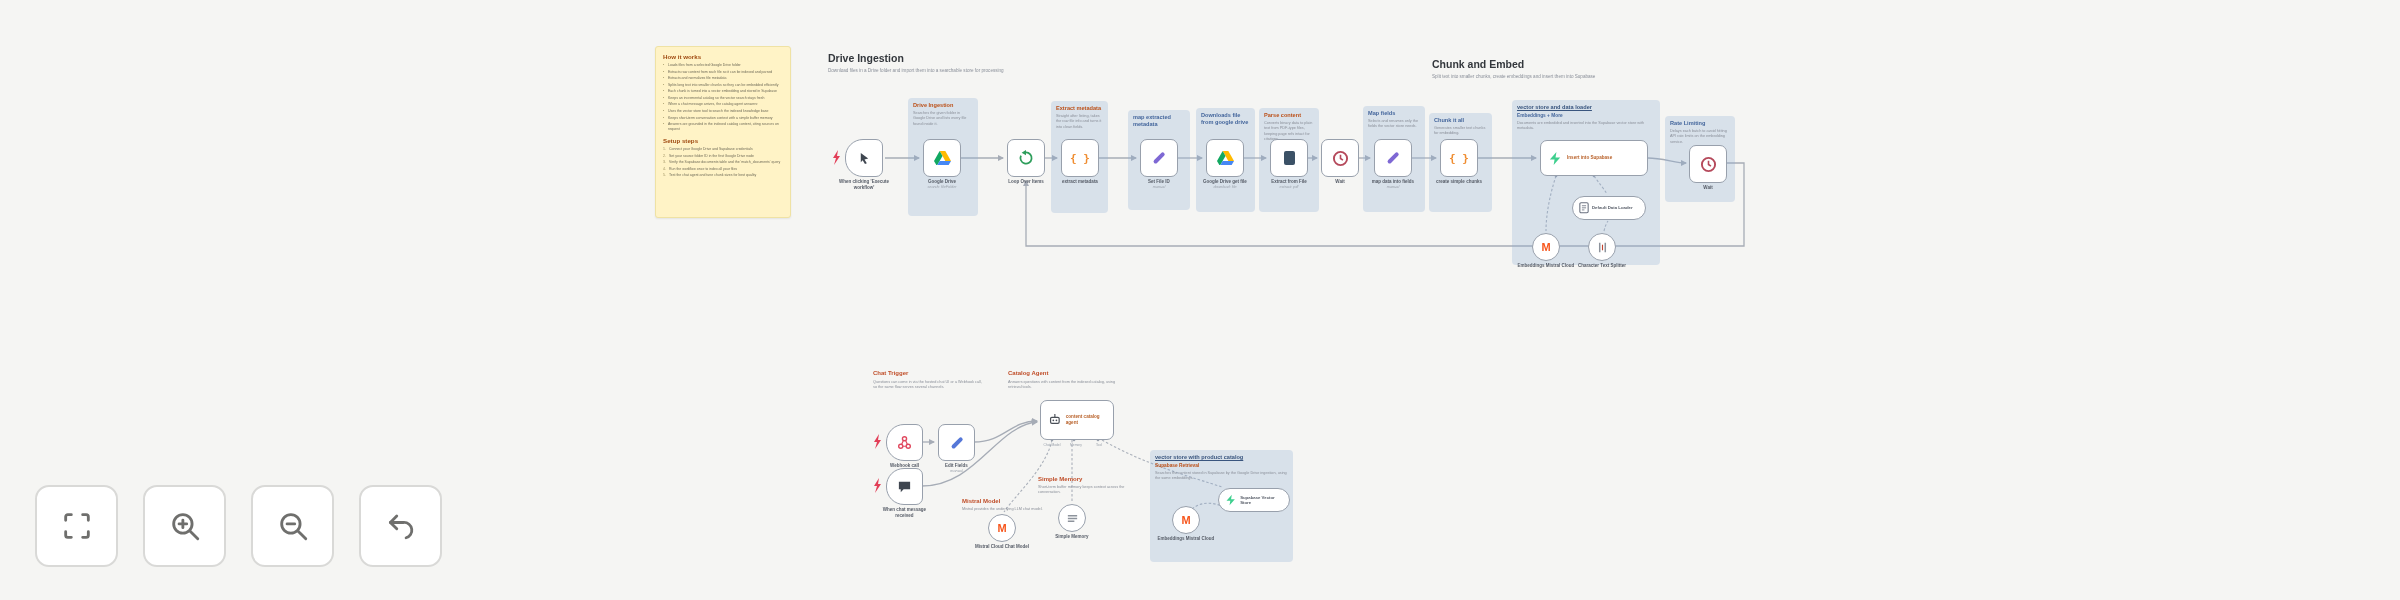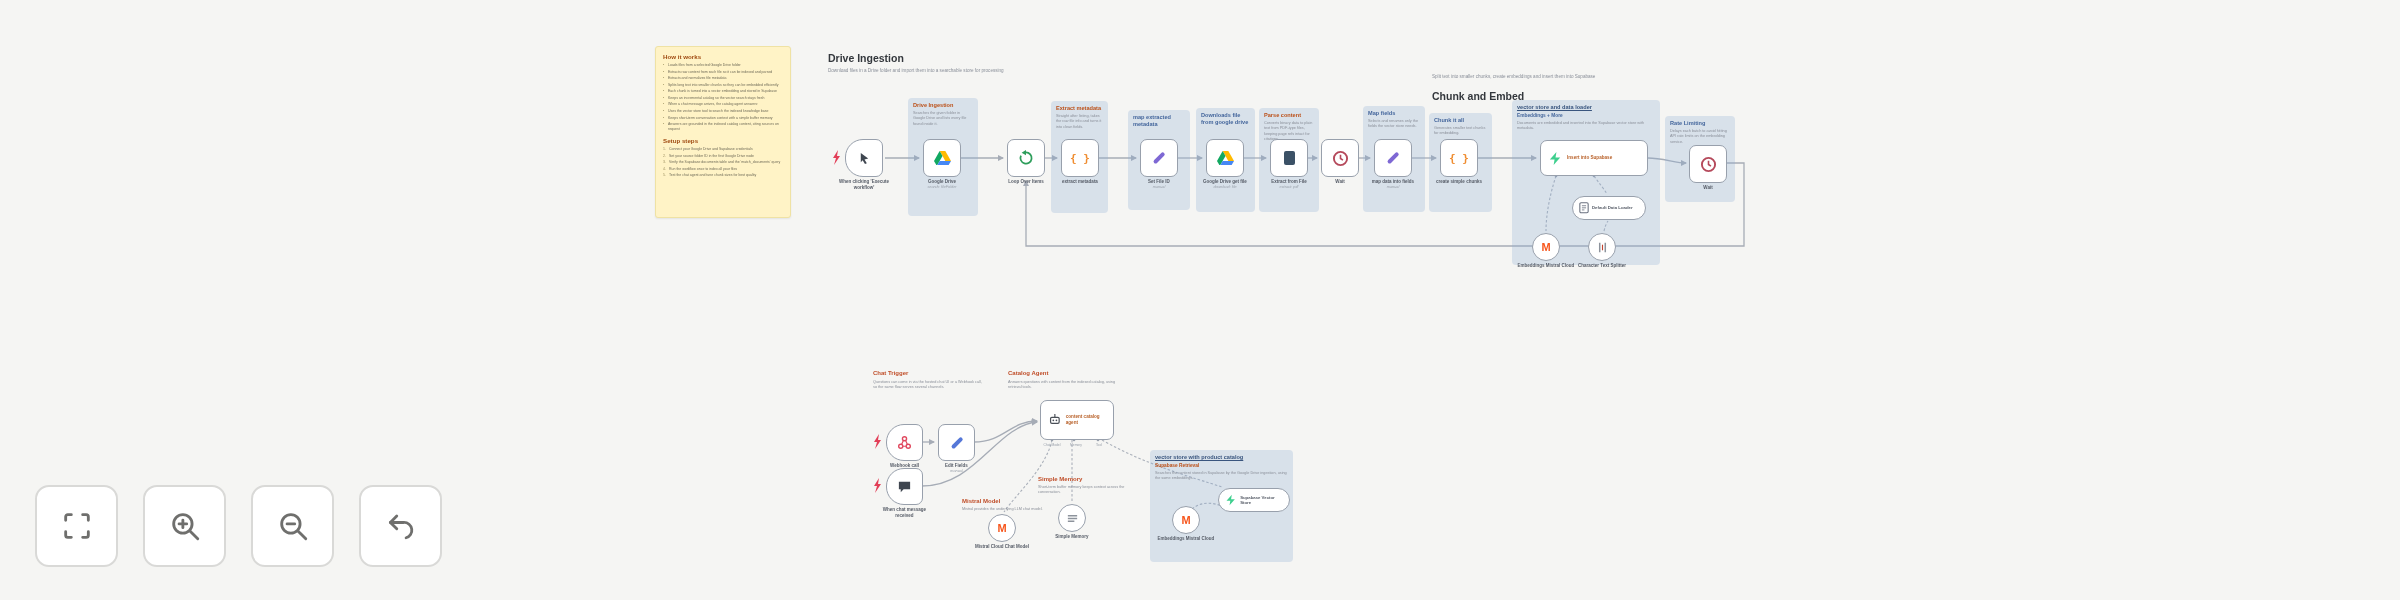--- a/index.html
+++ b/index.html
@@ -117,21 +117,21 @@
       <div class="si">Connect your Google Drive and Supabase credentials</div>
       <div class="si">Set your source folder ID in the first Google Drive node</div>
       <div class="si">Verify the Supabase documents table and the 'match_documents' query</div>
       <div class="si">Run the workflow once to index all your files</div>
       <div class="si">Test the chat agent and tune chunk sizes for best quality</div>
     </div>
   </div>
 
   <div class="bigtitle" style="left:828px;top:52px;">Drive Ingestion</div>
   <div class="bigsub" style="left:828px;top:68px;">Download files in a Drive folder and import them into a searchable store for processing</div>
-  <div class="bigtitle" style="left:1432px;top:58px;margin-top:32px;">Chunk and Embed</div>
+  <div class="bigtitle" style="left:1432px;top:58px;">Chunk and Embed</div>
   <div class="bigsub" style="left:1432px;top:74px;">Split text into smaller chunks, create embeddings and insert them into Supabase</div>
 
   <div class="region" style="left:908px;top:98px;width:70px;height:118px;">
     <div class="rt">Drive Ingestion</div>
     <div class="rd">Searches the given folder in Google Drive and lists every file found inside it.</div>
   </div>
   <div class="region" style="left:1051px;top:101px;width:57px;height:112px;">
     <div class="rt">Extract metadata</div>
     <div class="rd">Straight after listing, takes the raw file info and turns it into clean fields.</div>
   </div>

